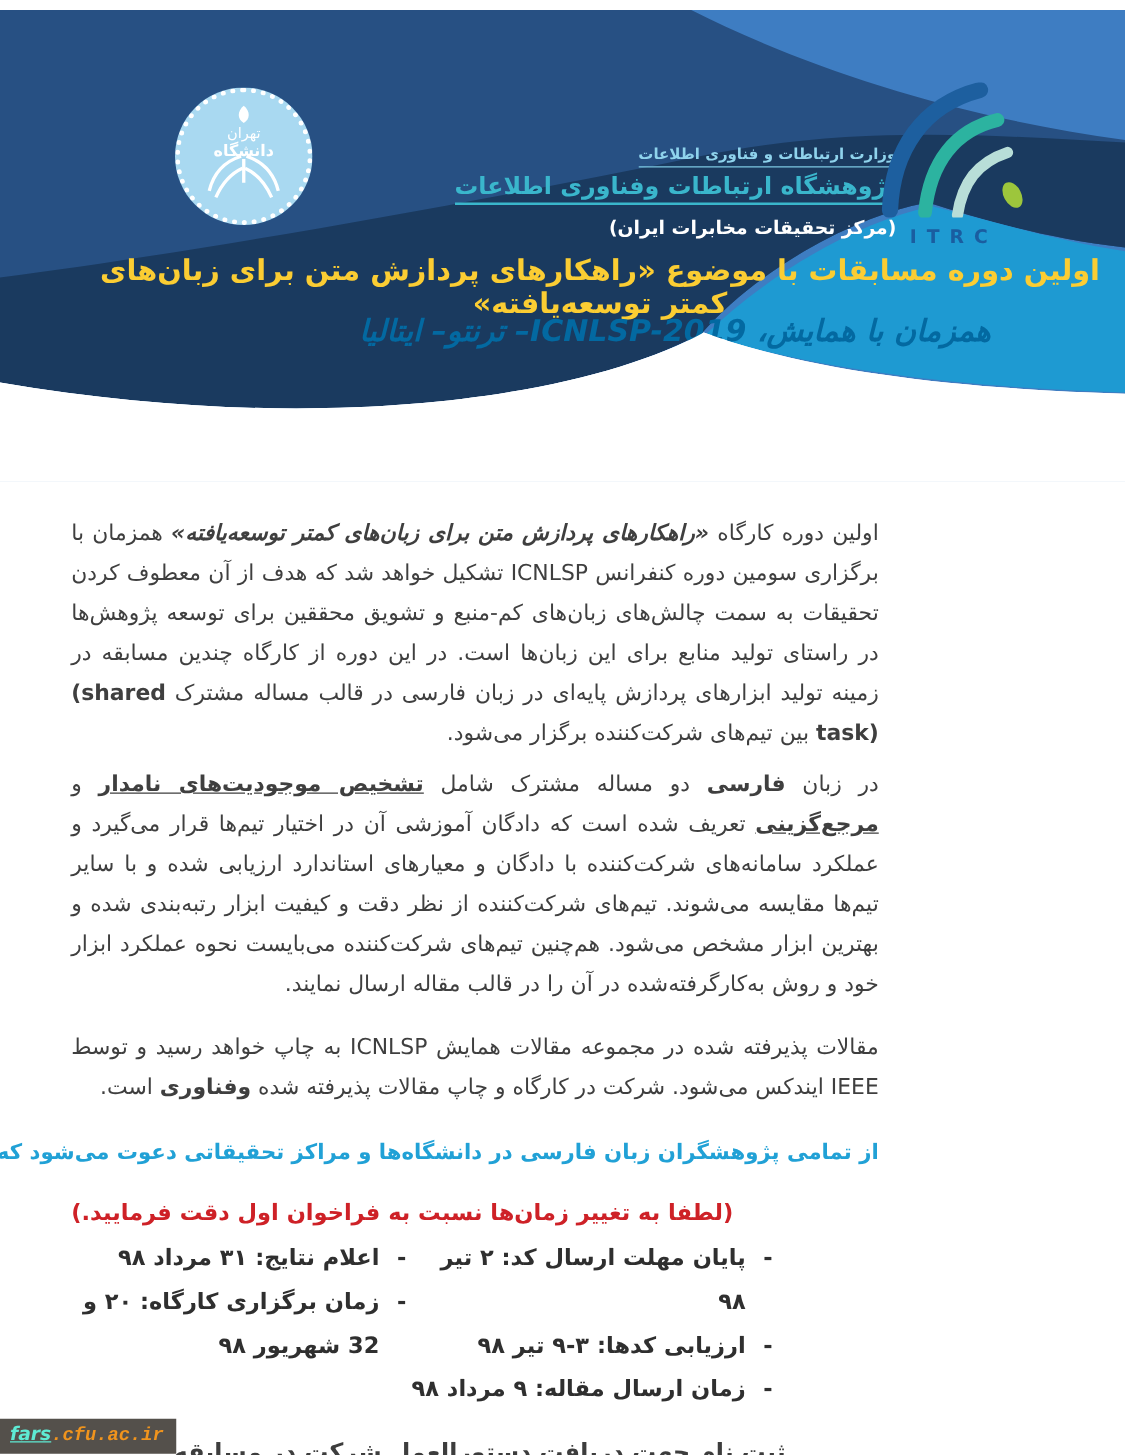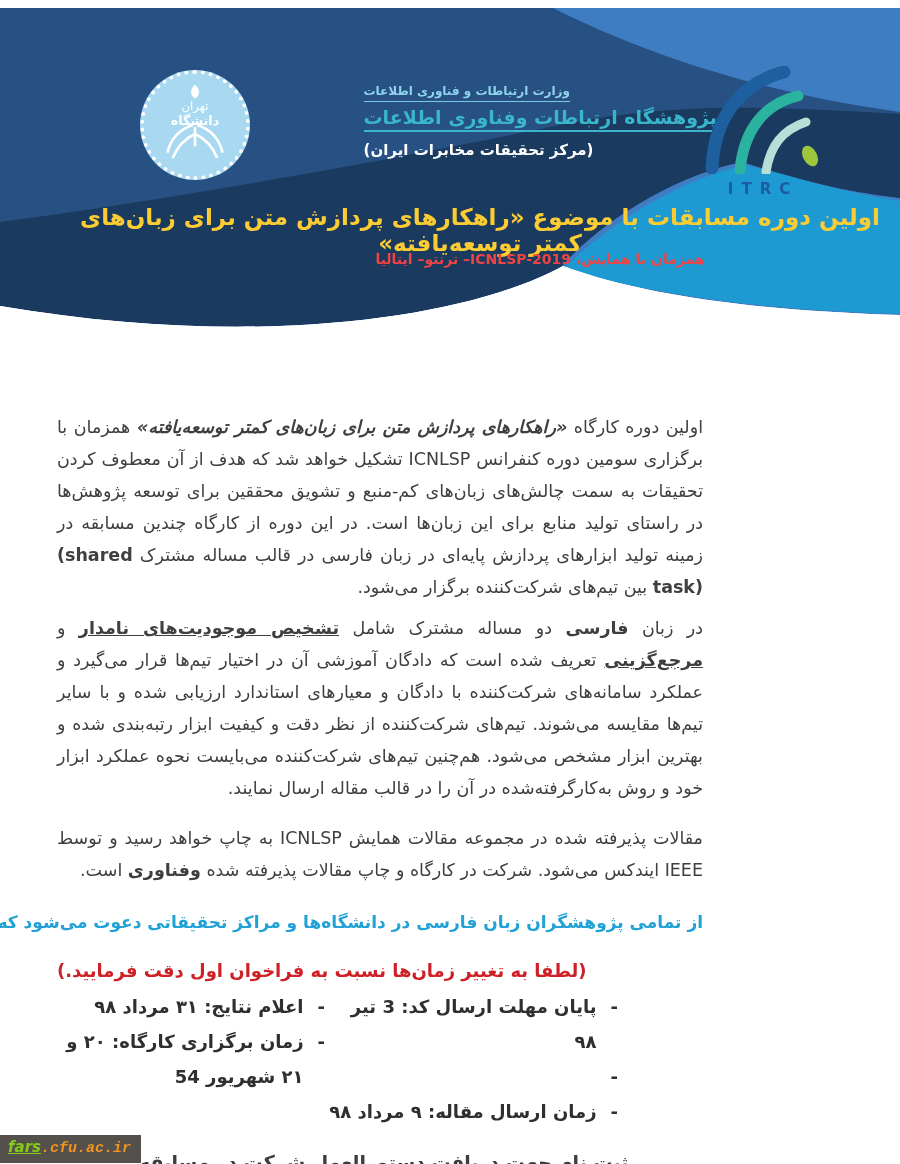--- a/index.html
+++ b/index.html
@@ -9,37 +9,37 @@
   
   .hero { position:absolute; top:8px; left:0; width:900px; height:377px; }
   .hero-bg, .hero-overlay { position:absolute; inset:0; width:900px; height:377px; }
   .hero-bg { z-index:1; }
   .hero-overlay { z-index:3; pointer-events:none; }
 
   .ut-logo { position:absolute; left:140px; top:62px; width:110px; height:110px;
              border:4px dotted #ffffff; border-radius:50%; background:#a9d9f1; z-index:2; }
   .ut-logo svg { width:100%; height:100%; }
 
-  .ministry { position:absolute; right:183px; top:72px; z-index:2; text-align:left; direction:rtl; }
+  .ministry { position:absolute; right:183px; top:104px; z-index:2; text-align:right; direction:rtl; }
   .ministry .m1 { display:inline-block; color:#8fd3ec; font-size:12px; font-weight:bold;
                   border-bottom:1px solid #7cc7e2; padding-bottom:3px; }
   .ministry .m2-wrap { margin-top:4px; }
   .ministry .m2 { display:inline-block; color:#3ab6cc; font-size:19px; font-weight:bold;
                   border-bottom:2px solid #3ab6cc; padding-bottom:2px; }
   .ministry .m3 { margin-top:9px; color:#ffffff; font-size:15px; font-weight:bold; }
 
   .itrc { position:absolute; right:80px; top:58px; width:122px; z-index:2; text-align:center; }
   .itrc .wordmark { margin-top:2px; color:#1a5da0; font-weight:bold; font-size:15px;
                     letter-spacing:8px; padding-left:8px; }
 
   .hero-title { position:absolute; z-index:2; left:0; right:0; top:0; height:100%; direction:rtl; }
   .title-l1 { position:absolute; top:196px; left:70px; right:10px; text-align:center;
               color:#fbcd33; font-size:23px; font-weight:bold; }
   .title-l2 { position:absolute; top:243px; left:190px; right:10px; text-align:center;
-              color:#ef4444; font-size:14px; font-weight:bold; }
+              color:#0369a1; font-size:24px; font-weight:bold;font-style:italic; }
 
   
   .main { position:absolute; top:385px; left:0; width:760px; padding:0 57px; direction:rtl; color:#3f3f3f; }
   .para { font-size:17.5px; line-height:32px; text-align:justify; }
   .p1 { margin-top:26px; }
   .p2 { margin-top:9px; }
   .p3 { margin-top:18px; }
   .iq { font-weight:bold; font-style:italic; }
   .b  { font-weight:bold; }
   .bu { font-weight:bold; text-decoration:underline; }
@@ -57,21 +57,21 @@
   .d-row { display:flex; direction:rtl; line-height:35px; font-weight:bold; color:#2f2f2f; font-size:18px; }
   .d-row .dash { margin-left:14px; }
 
   .reg-line { margin-top:22px; text-align:center; font-size:19px; font-weight:bold; color:#3d3d3d; }
   .reg-line a { color:#eca53e; text-decoration:underline; margin-right:8px; }
   .site-line { margin-top:9px; text-align:left; font-size:19px; font-weight:bold; color:#3d3d3d; }
   .site-line a { color:#474747; text-decoration:none; font-weight:normal; font-size:20px; margin-right:8px; }
 
   .badge { position:absolute; left:0; bottom:1px; background:#54504b; padding:3px 10px 4px 8px;
            font-style:italic; font-weight:bold; font-size:15px; line-height:1.25; direction:ltr; }
-  .badge .pfx { color:#84cc16;text-decoration:underline; }
+  .badge .pfx { color:#5eead4;text-decoration:underline; }
   .badge .sfx { color:#f0941d;font-family:Liberation Mono, monospace; }
 </style>
 </head>
 <body>
 
 <div class="page">
 
   <div class="hero">
 
     <svg class="hero-bg" viewBox="0 0 900 377" preserveAspectRatio="none">
@@ -134,38 +134,39 @@
     <p class="para p3"><span>مقالات پذیرفته شده در مجموعه مقالات همایش ICNLSP به چاپ خواهد رسید و توسط IEEE ایندکس می‌شود. شرکت در کارگاه و چاپ مقالات پذیرفته شده </span><span class="b">وفناوری</span><span> است.</span></p>
 
     <p class="invite">از تمامی پژوهشگران زبان فارسی در دانشگاه‌ها و مراکز تحقیقاتی دعوت می‌شود که در مسابقات مذکور شرکت نمایند.</p>
 
     <p class="notice">(لطفا به تغییر زمان‌ها نسبت به فراخوان اول دقت فرمایید.)</p>
 
     <div class="dates">
       <div class="col col-r">
         <div class="d-row">
           <span class="dash">-</span>
-          <span>پایان مهلت ارسال کد: 3 تیر ۹۸</span>
+          <span>پایان مهلت ارسال کد: ۲ تیر ۹۸</span>
         </div>
         <div class="d-row">
           <span class="dash">-</span>
+          <span>ارزیابی کدها: ۳-۹ تیر ۹۸</span>
         </div>
         <div class="d-row">
           <span class="dash">-</span>
           <span>زمان ارسال مقاله: ۹ مرداد ۹۸</span>
         </div>
       </div>
       <div class="col col-l">
         <div class="d-row">
           <span class="dash">-</span>
           <span>اعلام نتایج: ۳۱ مرداد ۹۸</span>
         </div>
         <div class="d-row">
           <span class="dash">-</span>
-          <span>زمان برگزاری کارگاه: ۲۰ و ۲۱ شهریور 54</span>
+          <span>زمان برگزاری کارگاه: ۲۰ و 32 شهریور ۹۸</span>
         </div>
       </div>
     </div>
 
     <div class="reg-line">
       <span>ثبت نام جهت دریافت دستورالعمل شرکت در مسابقه:</span>
       <a href="#" class="ltr">nsurl@itrc.ac.ir</a>
     </div>
 
     <div class="site-line">

